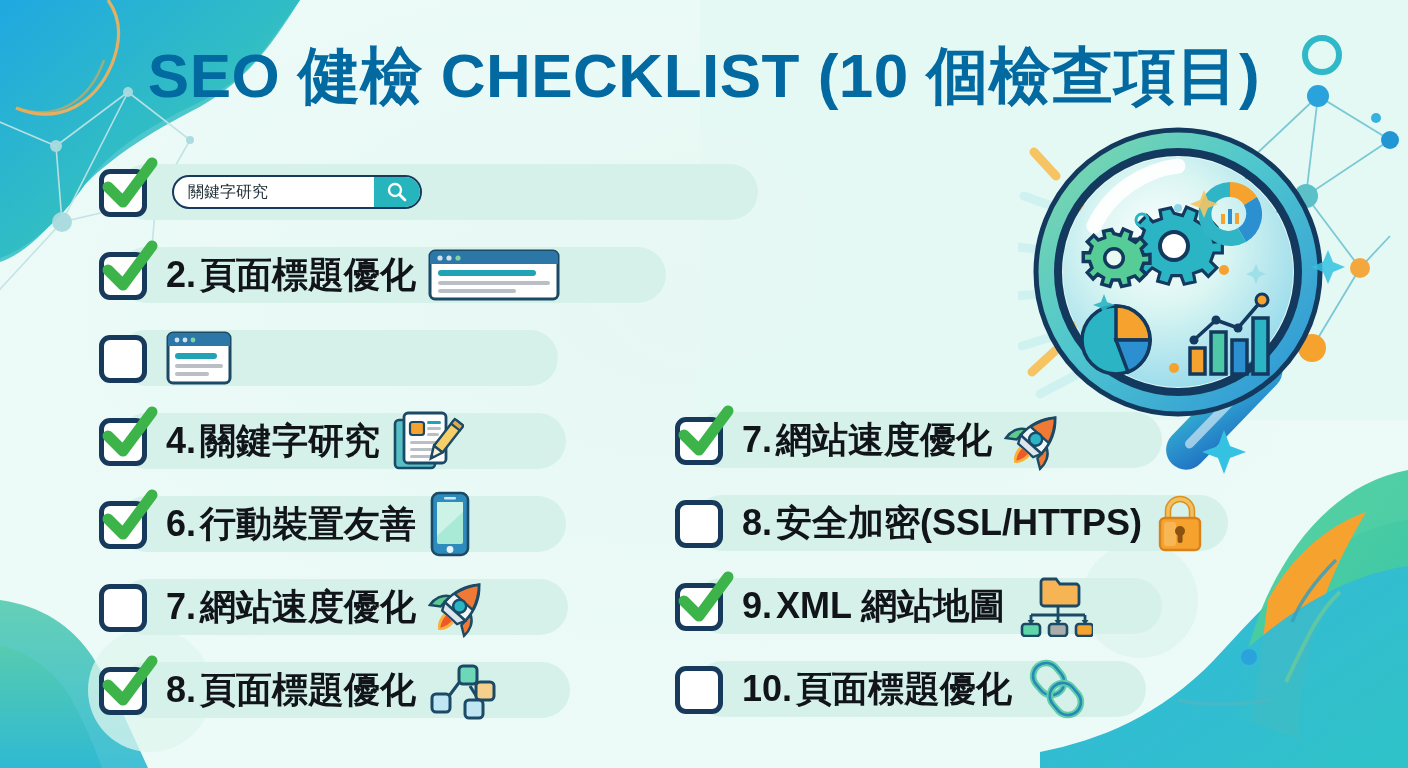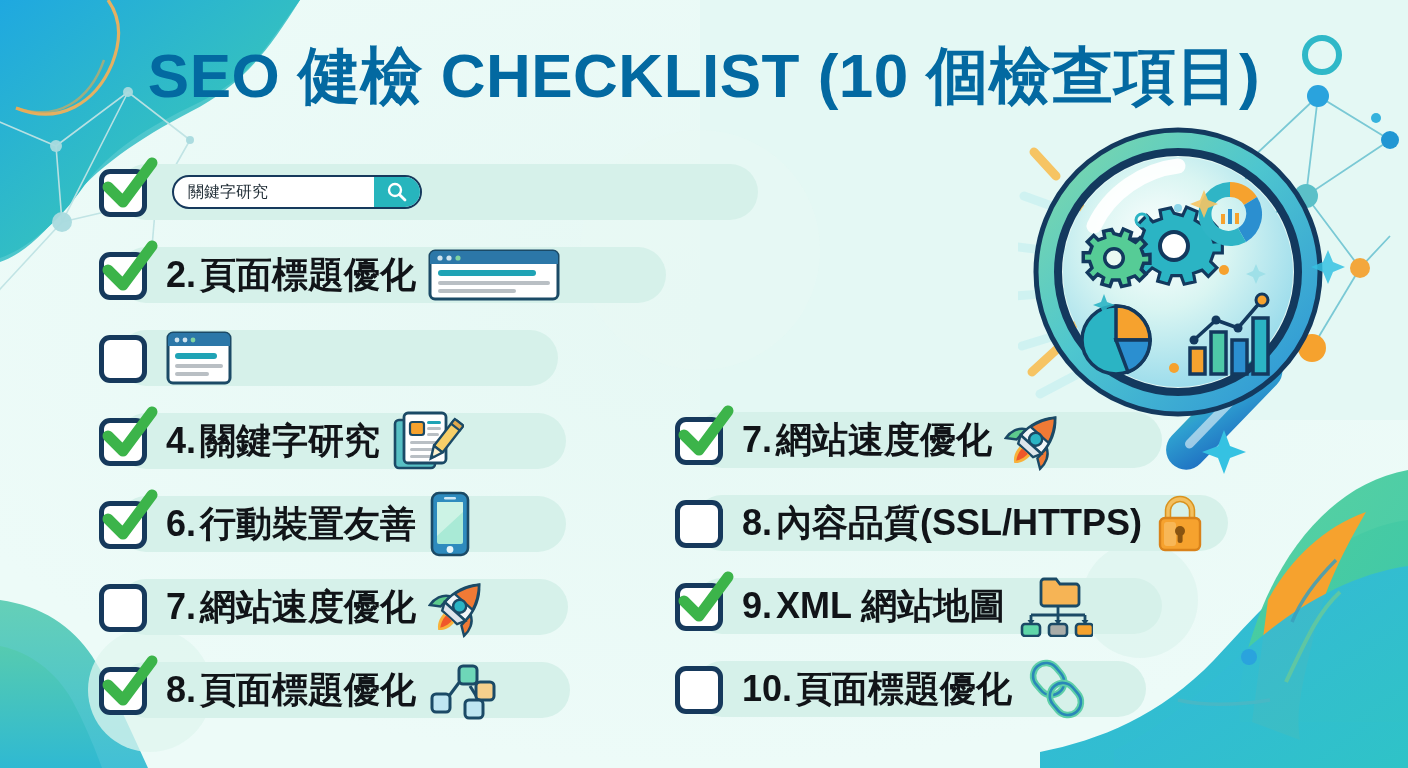--- a/index.html
+++ b/index.html
@@ -482,21 +482,21 @@
         </svg>
       </div>
     </div>
 
     <div class="row w-r2">
       <div class="pill"></div>
       <div class="chk">
         <div class="box"></div>
       </div>
       <div class="label">
-        <span class="num">8.</span><span>內容品質(SSL/HTTPS)</span>
+        <span class="num">8.</span><span>安全加密(SSL/HTTPS)</span>
       </div>
       <div class="icon-slot">
         <svg width="52" height="60" viewBox="0 0 52 60">
           <path d="M14,26 V18 a12,12 0 0,1 24,0 V26" fill="none" stroke="#d9931f" stroke-width="6.5"></path>
           <path d="M14,26 V18 a12,12 0 0,1 24,0 V26" fill="none" stroke="#f3bf5f" stroke-width="3.4"></path>
           <rect x="6" y="25" width="40" height="32" rx="5" fill="#f6a22e" stroke="#d9821a" stroke-width="2.4"></rect>
           <rect x="10" y="29" width="12" height="24" rx="3" fill="#f9c06a" opacity="0.7"></rect>
           <circle cx="26" cy="38" r="5" fill="#8a5410"></circle>
           <rect x="23.6" y="40" width="5" height="10" rx="2.5" fill="#8a5410"></rect>
         </svg>

